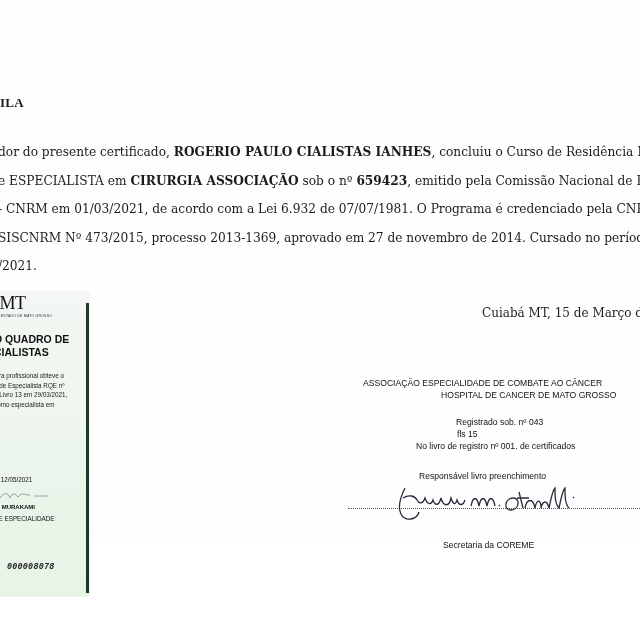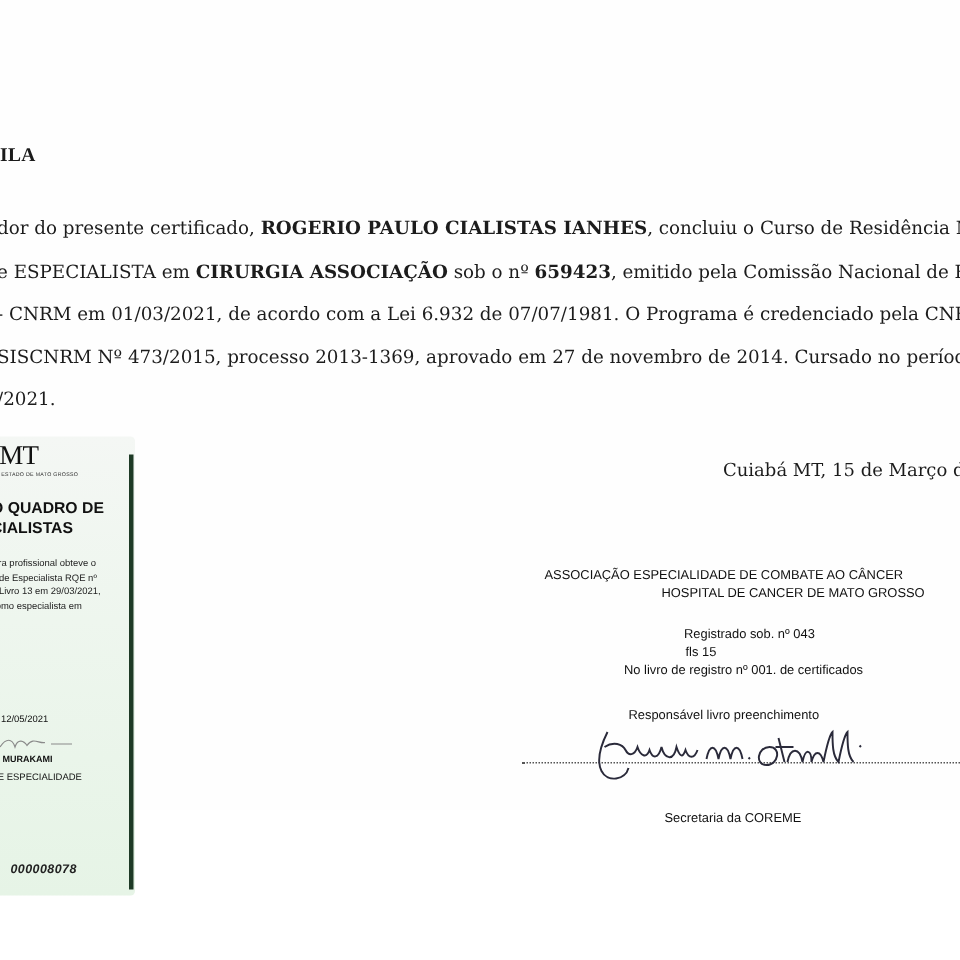--- a/index.html
+++ b/index.html
@@ -183,27 +183,28 @@
       white-space: nowrap;
     }
     .card .signer-role {
       position: absolute;
       left: 0; top: 224px;
       font-size: 6.3px;
       white-space: nowrap;
     }
     .card .serial {
       position: absolute;
-      left: 13px; top: 283px;
+      left: 13px; top: 271px;
       font-size: 8.3px;
       font-weight: bold;
       font-style: italic;
       letter-spacing: 0.3px;
       white-space: nowrap;
       color: #222;
+      font-family: Liberation Mono, monospace;
     }
   </style>
 </head>
 <body>
 
 <div class="page">
 
   <div class="heading-fragment">ILA</div>
 
   <div class="body-text" id="body-text">

